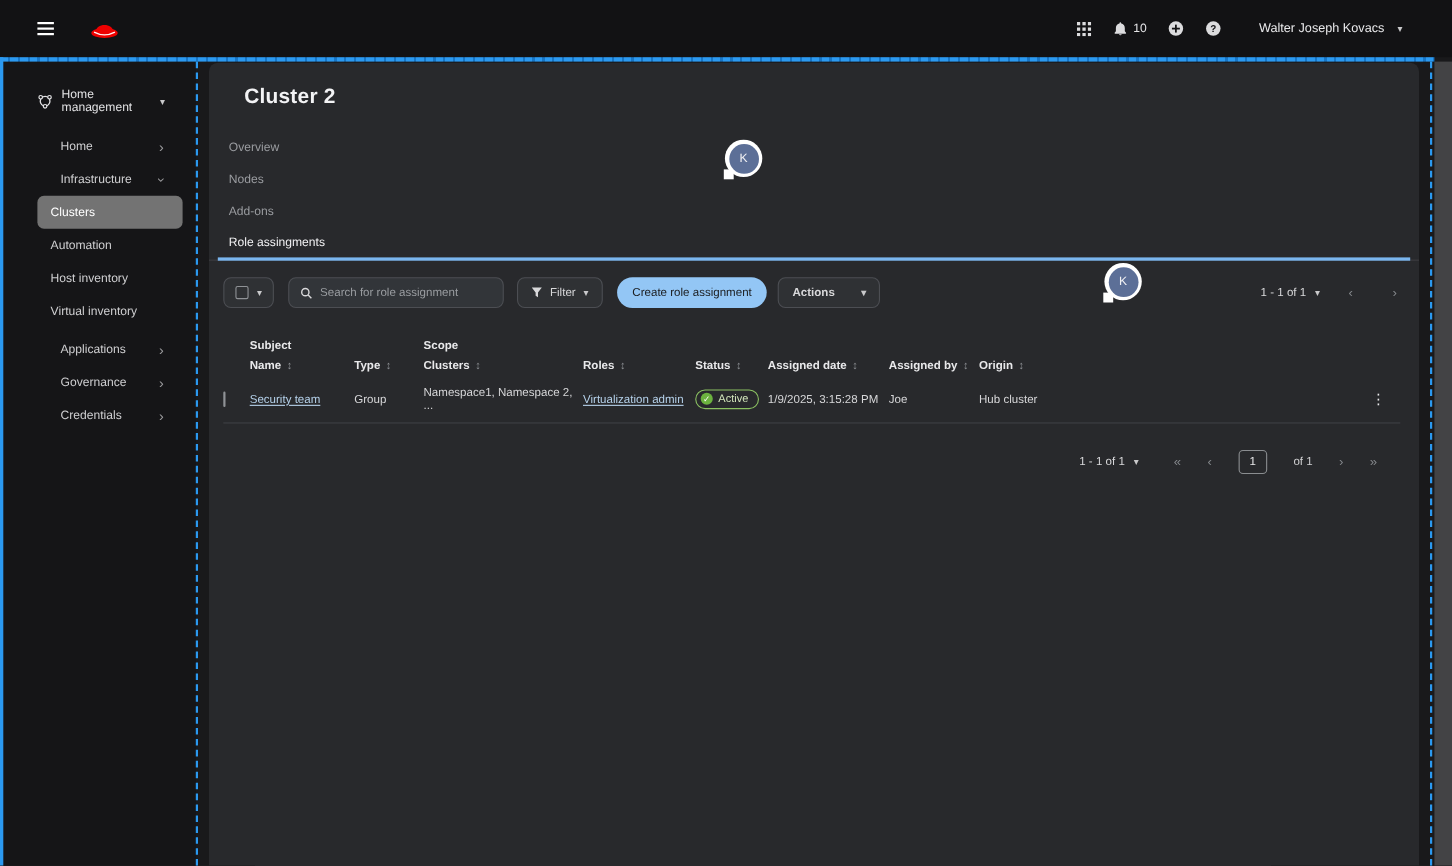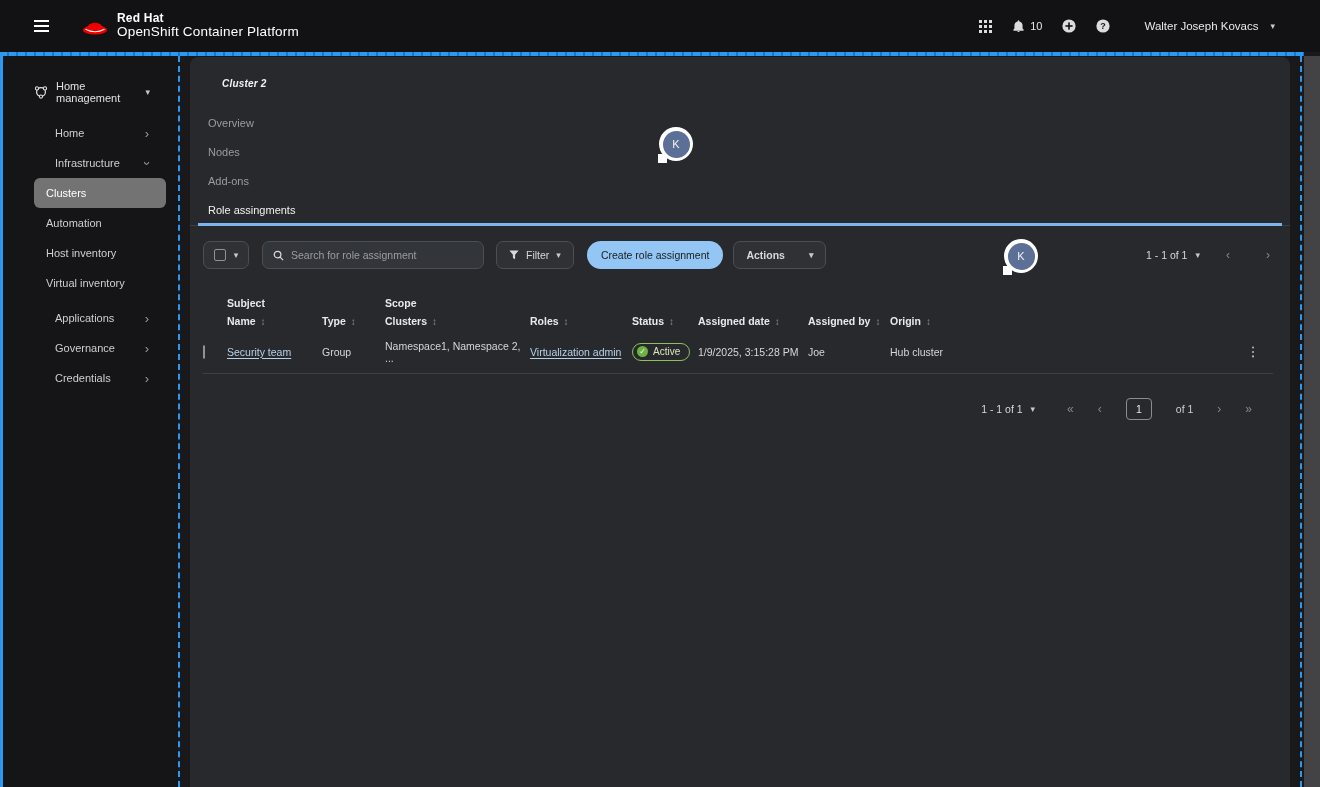--- a/index.html
+++ b/index.html
@@ -46,34 +46,34 @@
   .nav-item .chev { color:#9a9a9c; font-size:13px; line-height:1; }
   .chev-down { display:inline-block; transform:rotate(90deg); }
   .sub-item { height:30px; display:flex; align-items:center; margin:0 12px 0 31px;
     padding:0 12px; border-radius:6px; color:#cfcfd1; cursor:pointer; }
   .sub-item.selected { background:#737373; color:#ffffff; }
   .sub-list { margin-bottom:5px; }
 
   
   .main-card { position:absolute; top:57px; left:190px; width:1100px; height:730px;
     background:#28292c; border-radius:8px 8px 0 0; z-index:10; }
-  .page-title { font-size:10px; font-weight:700; color:#f3f3f5; margin:21px 0 0 32px; letter-spacing:.2px;font-style:italic; }
+  .page-title { font-size:19px; font-weight:700; color:#f3f3f5; margin:21px 0 0 32px; letter-spacing:.2px; }
 
   .tabs { display:flex; margin-top:20px; padding:0 8px; border-bottom:1px solid #3c3d40;flex-direction:column; }
   .tab { padding:8px 10px 9px; font-size:11px; color:#9a9ca0; cursor:pointer; position:relative; }
   .tab.active { color:#f1f1f3; }
   .tab.active::after { content:""; position:absolute; left:0; right:0; bottom:-1px; height:3px; background:#7ab5ee; }
 
   
   .toolbar { display:flex; align-items:center; margin-top:15px; padding:0 20px 0 13px; }
   .ctl { height:28px; border:1px solid #4c4e53; border-radius:7px; background:#2f3134;
     display:flex; align-items:center; font-size:10.5px; color:#d8d8da; cursor:pointer; }
   .bulk-select { width:46px; justify-content:center; gap:8px; }
   .checkbox { width:12px; height:12px; border:1.5px solid #8f9296; border-radius:2px; background:transparent; }
-  .search-box { width:222px; margin-left:13px; background:#323539; gap:7px; padding:0 10px; cursor:text; }
+  .search-box { width:196px; margin-left:13px; background:#323539; gap:7px; padding:0 10px; cursor:text; }
   .search-box input { flex:1; background:transparent; border:none; outline:none;
     font-size:10.5px; color:#d8d8da; font-family:"Liberation Sans", sans-serif; }
   .search-box input::placeholder { color:#9a9da1; }
   .filter-btn { margin-left:12px; padding:0 12px; gap:7px; }
   .primary-btn { height:28px; margin-left:13px; padding:0 14px; border:none; border-radius:14px;
     background:#93c6f5; color:#1a1c1e; font-size:10.5px; cursor:pointer; font-family:"Liberation Sans", sans-serif; }
   .actions-btn { margin-left:10px; padding:0 12px; gap:24px;font-weight:bold; }
   .toolbar-spacer { flex:1; }
   .pag-summary { display:flex; align-items:center; gap:8px; font-size:10.5px; color:#d8d8da; cursor:pointer; }
   .pag-arrows-top { display:flex; align-items:center; gap:36px; margin-left:26px; }
@@ -122,24 +122,20 @@
       <span></span>
     </div>
   <div class="brand">
     <span>
       <svg width="27" height="21" viewBox="0 0 27 21">
         <path d="M6 13 C6 4.5, 22 4.5, 22 13 L22 14 L6 14 Z" fill="#ee0000"></path>
         <ellipse cx="14" cy="14" rx="12" ry="4.6" fill="#ee0000"></ellipse>
         <path d="M4.5 13.2 q 9.5 5 19 0" stroke="#ffffff" stroke-width="1.1" fill="none" opacity="0.95"></path>
       </svg>
     </span>
-    <span class="brand-text">
-      <div class="brand-line1">Red Hat</div>
-      <div class="brand-line2">OpenShift Container Platform</div>
-    </span>
   </div>
   <div class="mast-right">
     <span class="mast-icon">
       <svg width="13" height="13" viewBox="0 0 13 13" fill="#dcdcde">
         <rect x="0" y="0" width="3" height="3"></rect>
           <rect x="5" y="0" width="3" height="3"></rect>
           <rect x="10" y="0" width="3" height="3"></rect>
         <rect x="0" y="5" width="3" height="3"></rect>
           <rect x="5" y="5" width="3" height="3"></rect>
           <rect x="10" y="5" width="3" height="3"></rect>

